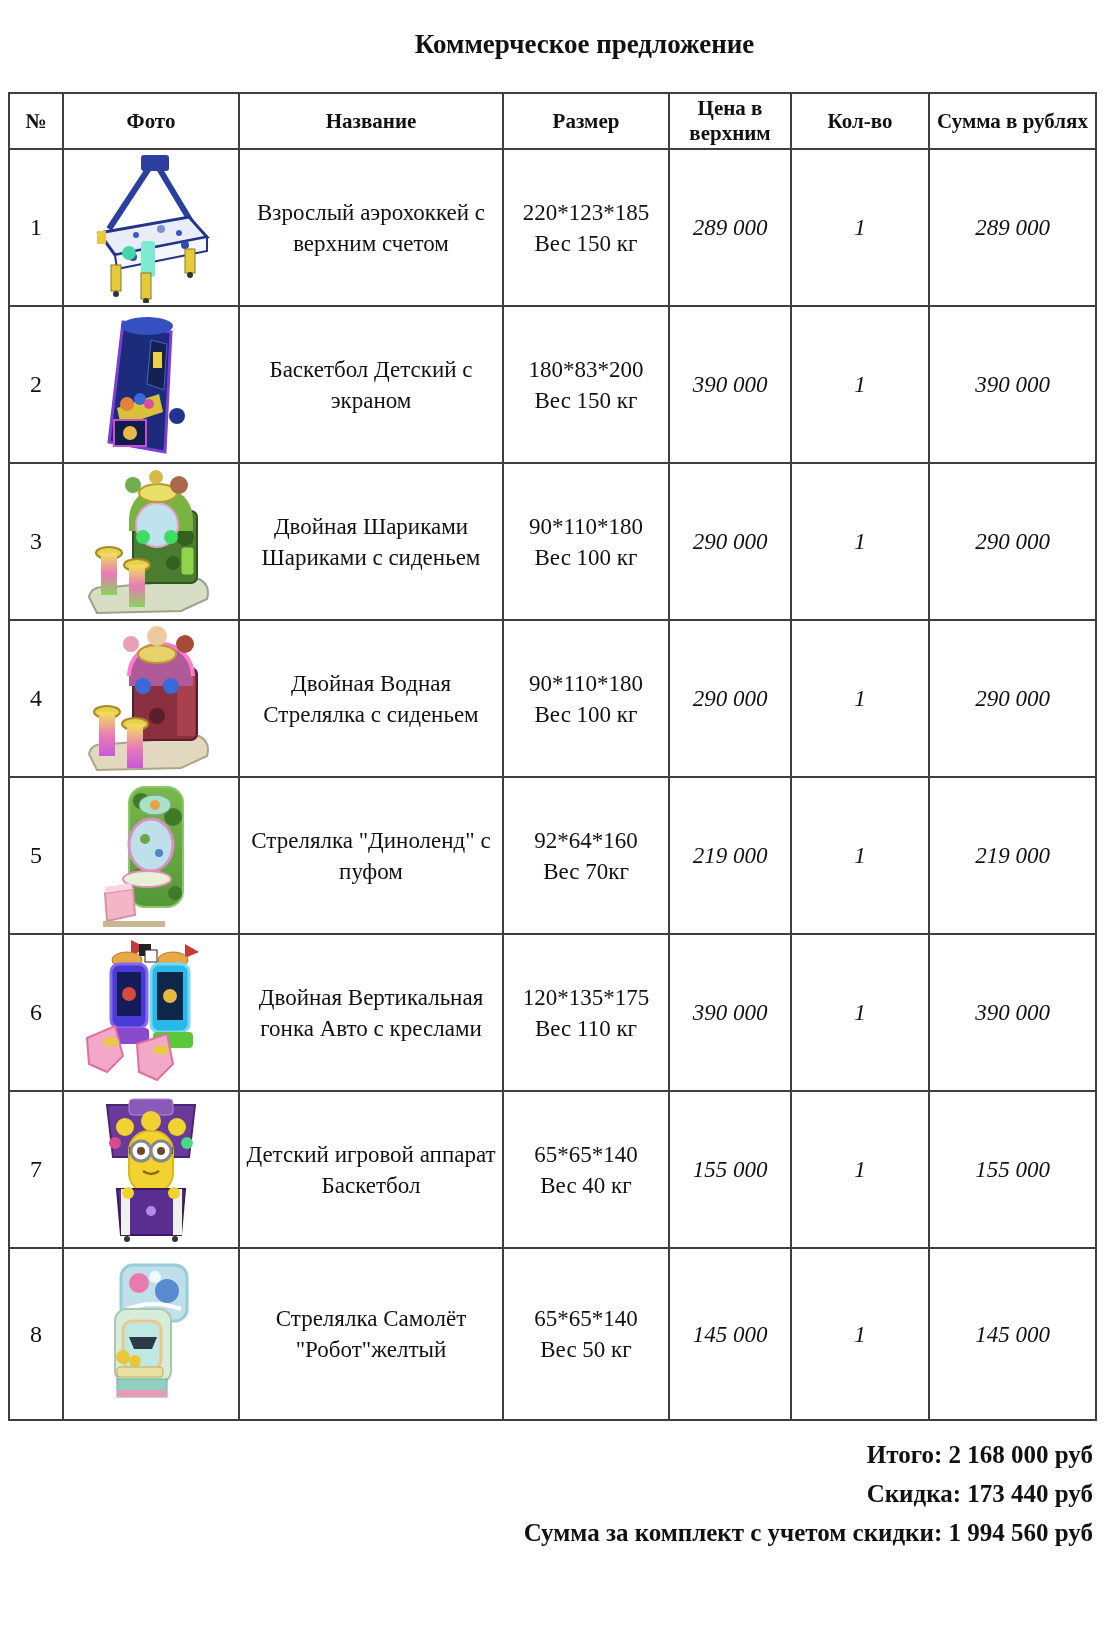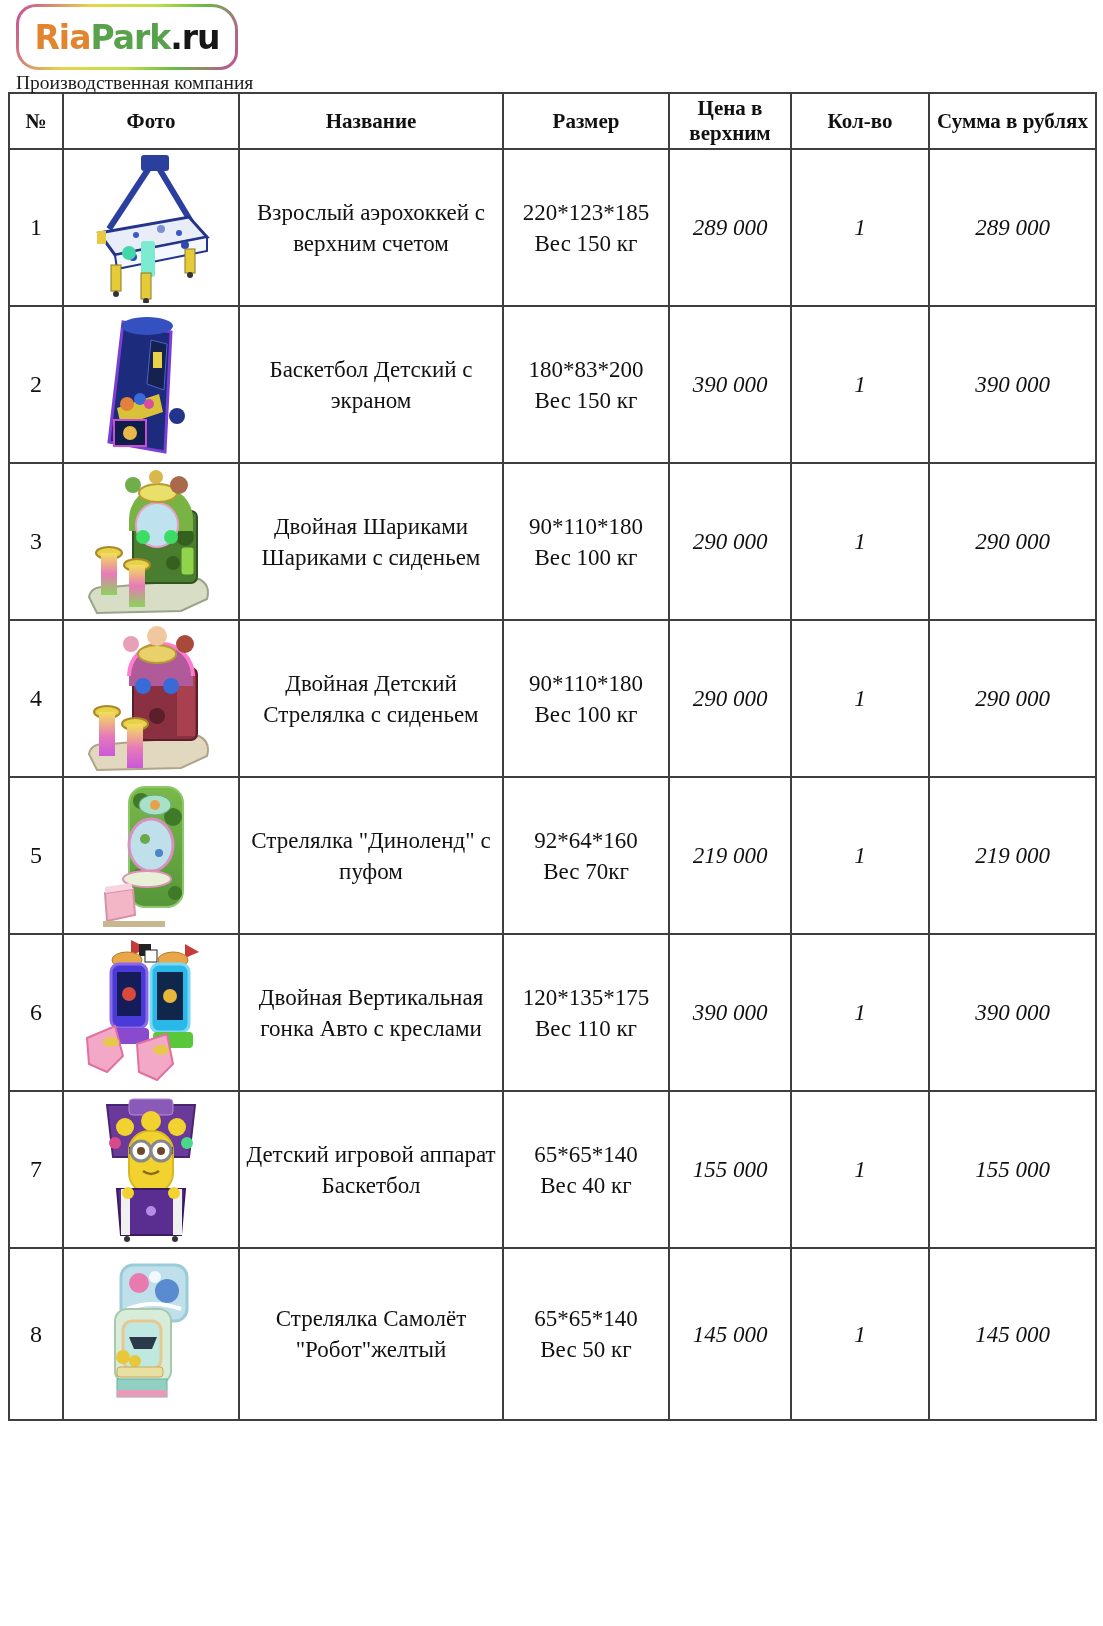--- a/index.html
+++ b/index.html
@@ -64,30 +64,21 @@
     text-align:right;
     font-weight:bold;font-size:25px;line-height:39px;
   }
 </style>
 </head>
 <body>
 
 <div class="page">
 
   <div class="header">
-    <div class="logo-wrap">
-      <div class="logo-box-outer">
-        <div class="logo-box-inner">
-          <span class="brand-ria">Ria</span>
-            <span class="brand-park">Park</span>
-            <span class="brand-ru">.ru</span>
-        </div>
-      </div>
-      <div class="logo-subtitle">Производственная компания</div>
-    </div>
+    <div class="page-title">Коммерческое предложение</div>
   </div>
 
   <table class="offer">
     <colgroup>
       <col style="width:54px">
         <col style="width:176px">
         <col style="width:264px">
       <col style="width:166px">
         <col style="width:122px">
         <col style="width:138px">
@@ -239,21 +230,21 @@
                 <circle cx="104" cy="20" r="9" fill="#a84a3a"></circle>
               <circle cx="62" cy="62" r="8" fill="#3a6ad8"></circle>
                 <circle cx="90" cy="62" r="8" fill="#3a6ad8"></circle>
               <ellipse cx="26" cy="88" rx="13" ry="6" fill="#e8d24a" stroke="#a8892a" stroke-width="2"></ellipse>
               <rect x="18" y="88" width="16" height="44" fill="url(#cyl4)"></rect>
               <ellipse cx="54" cy="100" rx="13" ry="6" fill="#e8d24a" stroke="#a8892a" stroke-width="2"></ellipse>
               <rect x="46" y="100" width="16" height="44" fill="url(#cyl4)"></rect>
             </svg>
           </div>
         </td>
-        <td>Двойная Детский Стрелялка с сиденьем</td>
+        <td>Двойная Водная Стрелялка с сиденьем</td>
         <td class="cell-size">
           <div>90*110*180</div>
           <div>Вес 100 кг</div>
         </td>
         <td class="cell-price">290 000</td>
         <td class="cell-qty">1</td>
         <td class="cell-sum">290 000</td>
       </tr>
 
       <tr>
@@ -397,14 +388,19 @@
           <div>Вес 50 кг</div>
         </td>
         <td class="cell-price">145 000</td>
         <td class="cell-qty">1</td>
         <td class="cell-sum">145 000</td>
       </tr>
 
     </tbody>
   </table>
 
+  <div class="totals">
+    <div>Итого: 2 168 000 руб</div>
+    <div>Скидка: 173 440 руб</div>
+    <div>Сумма за комплект с учетом скидки: 1 994 560 руб</div>
+  </div>
 
 </div>
 
 </body></html>

